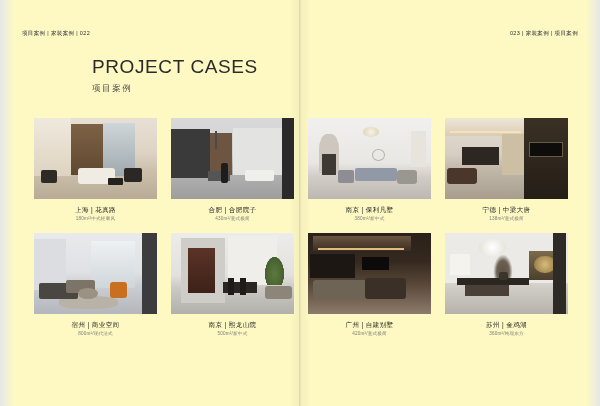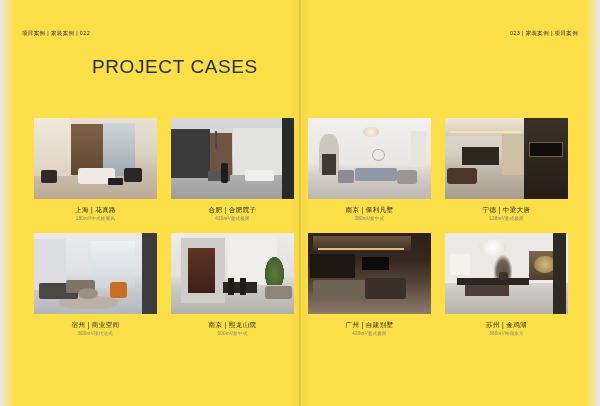--- a/index.html
+++ b/index.html
@@ -5,21 +5,21 @@
   html,body{margin:0;padding:0;}
   body{
     width:600px;height:406px;
     background:#f2f3f5;
     font-family:"Liberation Sans","DejaVu Sans",sans-serif;
     overflow:hidden;
   }
   .page{
     position:relative;
     width:600px;height:406px;
-    background:#fde047;
+    background:#fef9c3;
     box-sizing:border-box;
   }
   
   .page:before{
     content:"";position:absolute;left:0;top:0;width:14px;height:100%;
     background:linear-gradient(to right,#e6e7ea,rgba(255,255,255,0));
     pointer-events:none;
   }
   .page:after{
     content:"";position:absolute;right:0;top:0;width:14px;height:100%;
@@ -178,20 +178,21 @@
 <div class="page">
 
   <div class="gutter-shade"></div>
   <div class="gutter"></div>
 
   <div class="hdr hdr-left">项目案例 | 家装案例 | 022</div>
   <div class="hdr hdr-right">023 | 家装案例 | 项目案例</div>
 
   <div class="title-block">
     <div class="title-en">PROJECT CASES</div>
+    <div class="title-cn">项目案例</div>
   </div>
 
   <div class="grid">
 
     <div class="card">
       <div class="thumb">
         <div class="ph img1">
           <div class="w1"></div>
             <div class="w2"></div>
             <div class="w3"></div>

